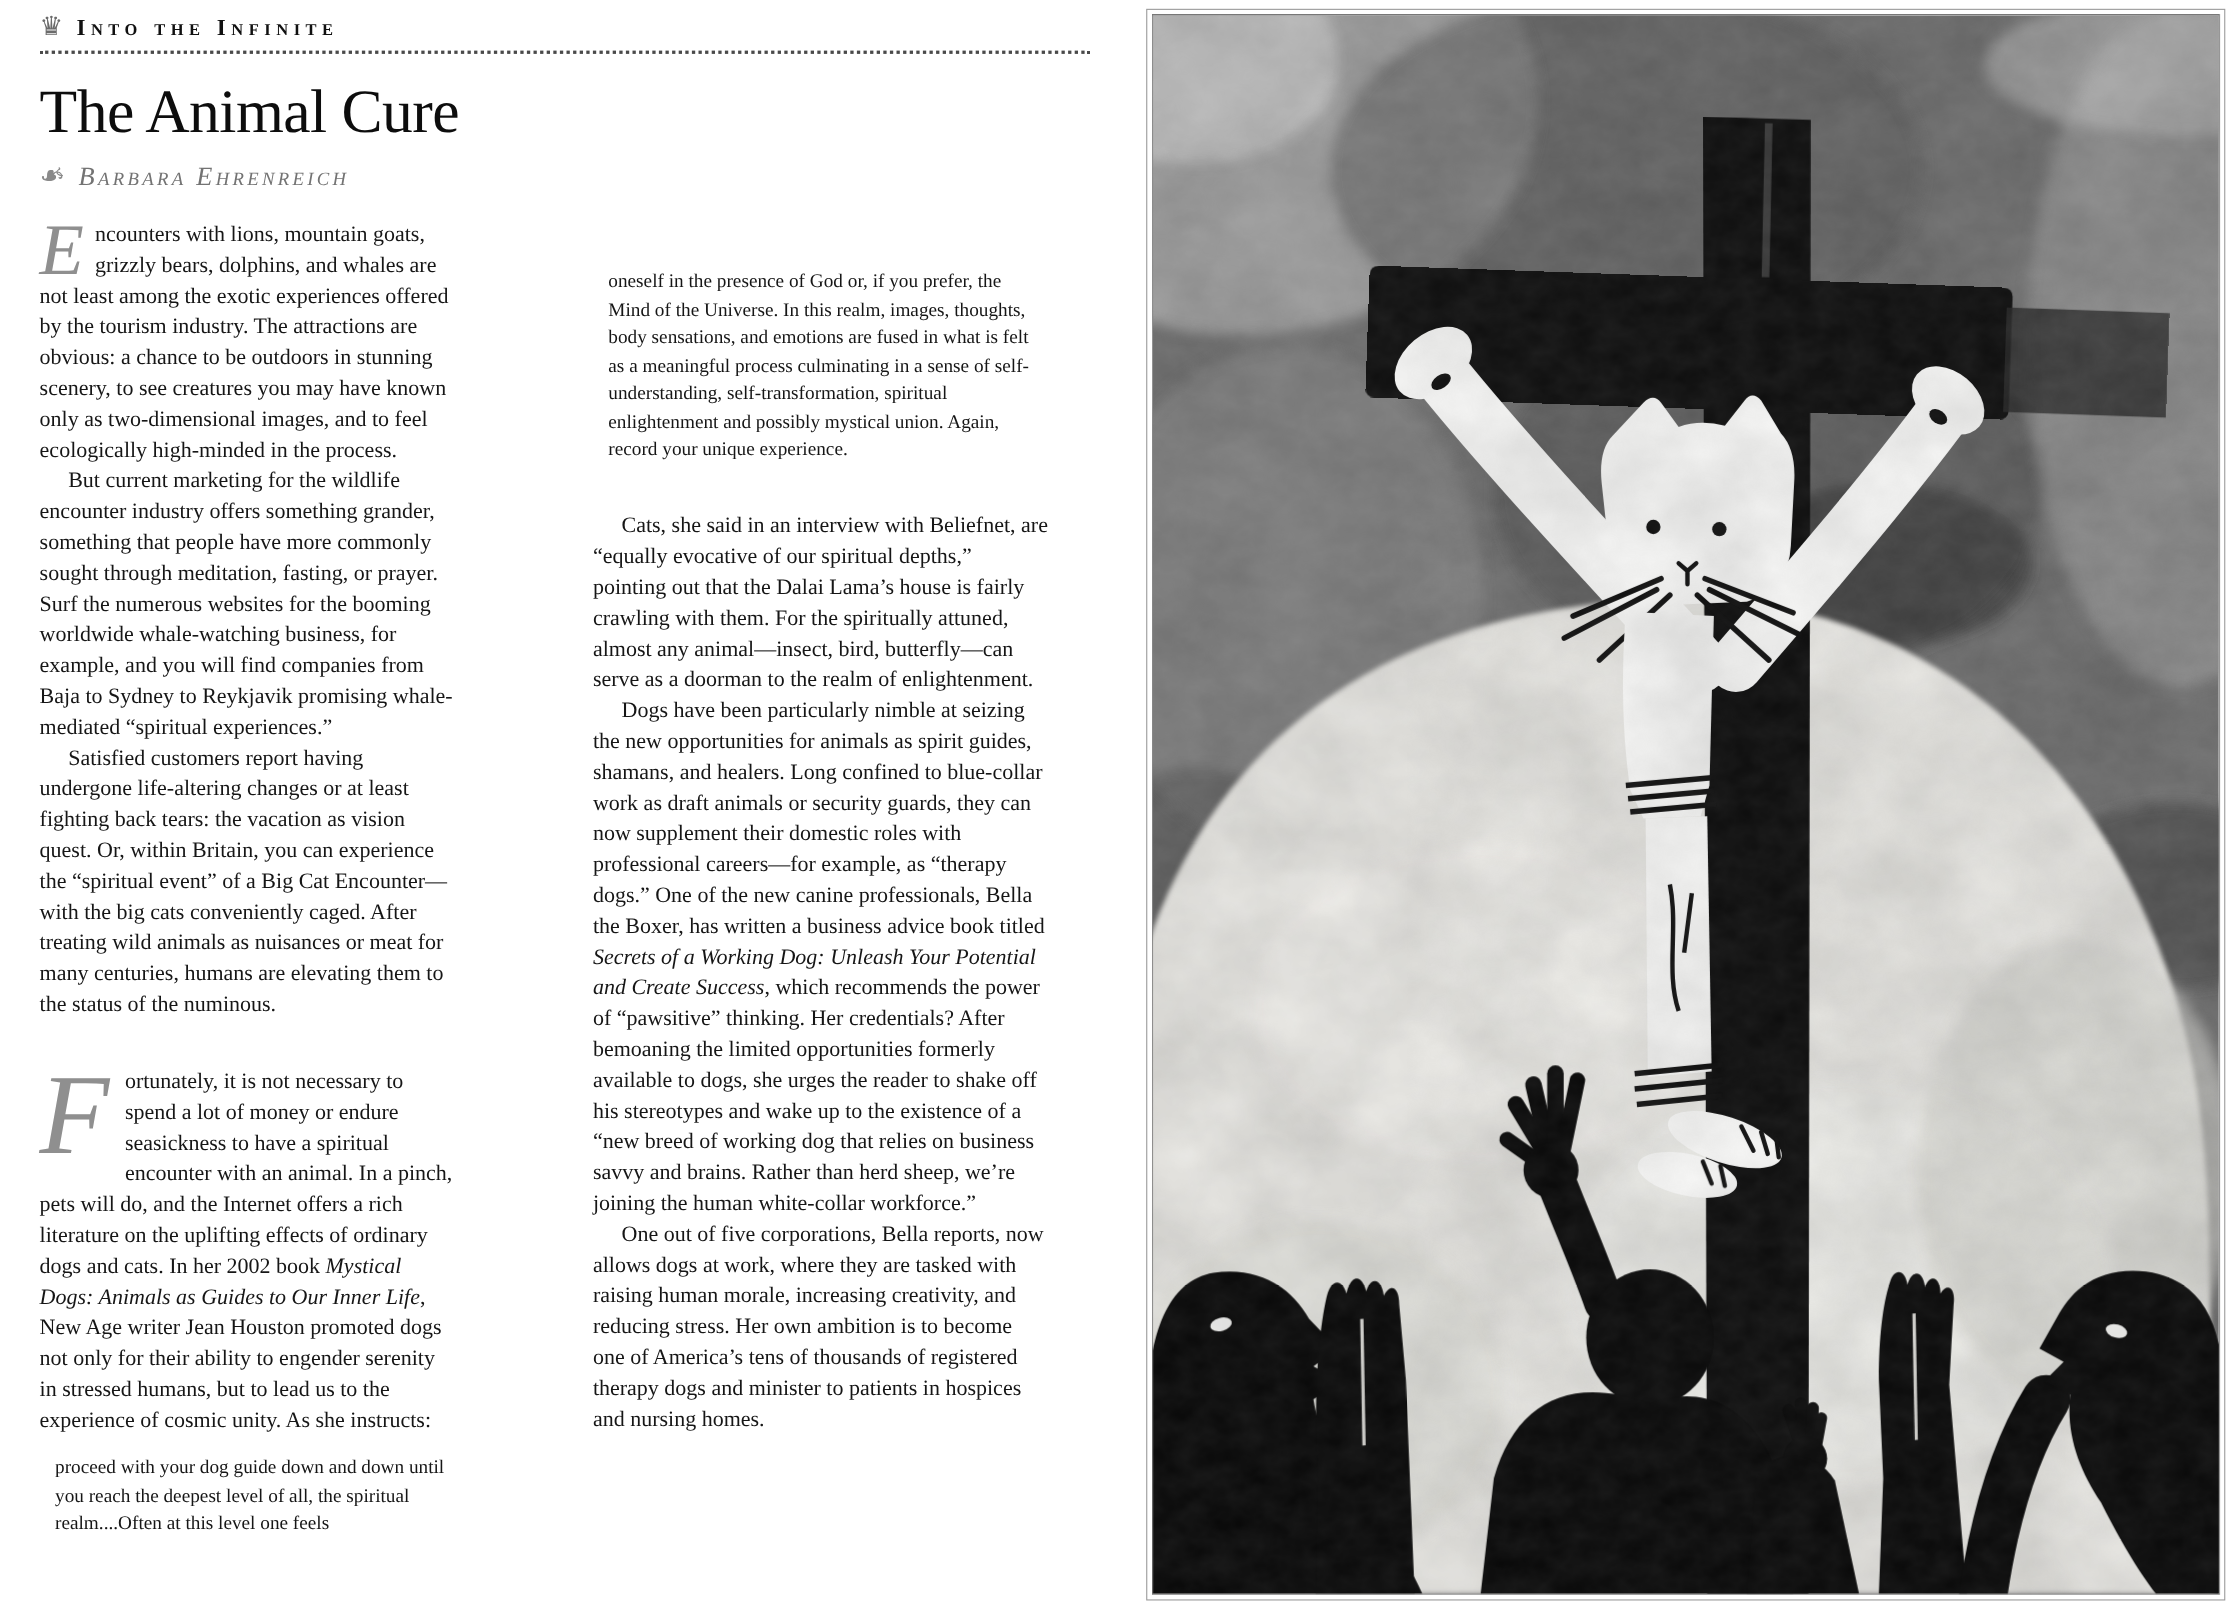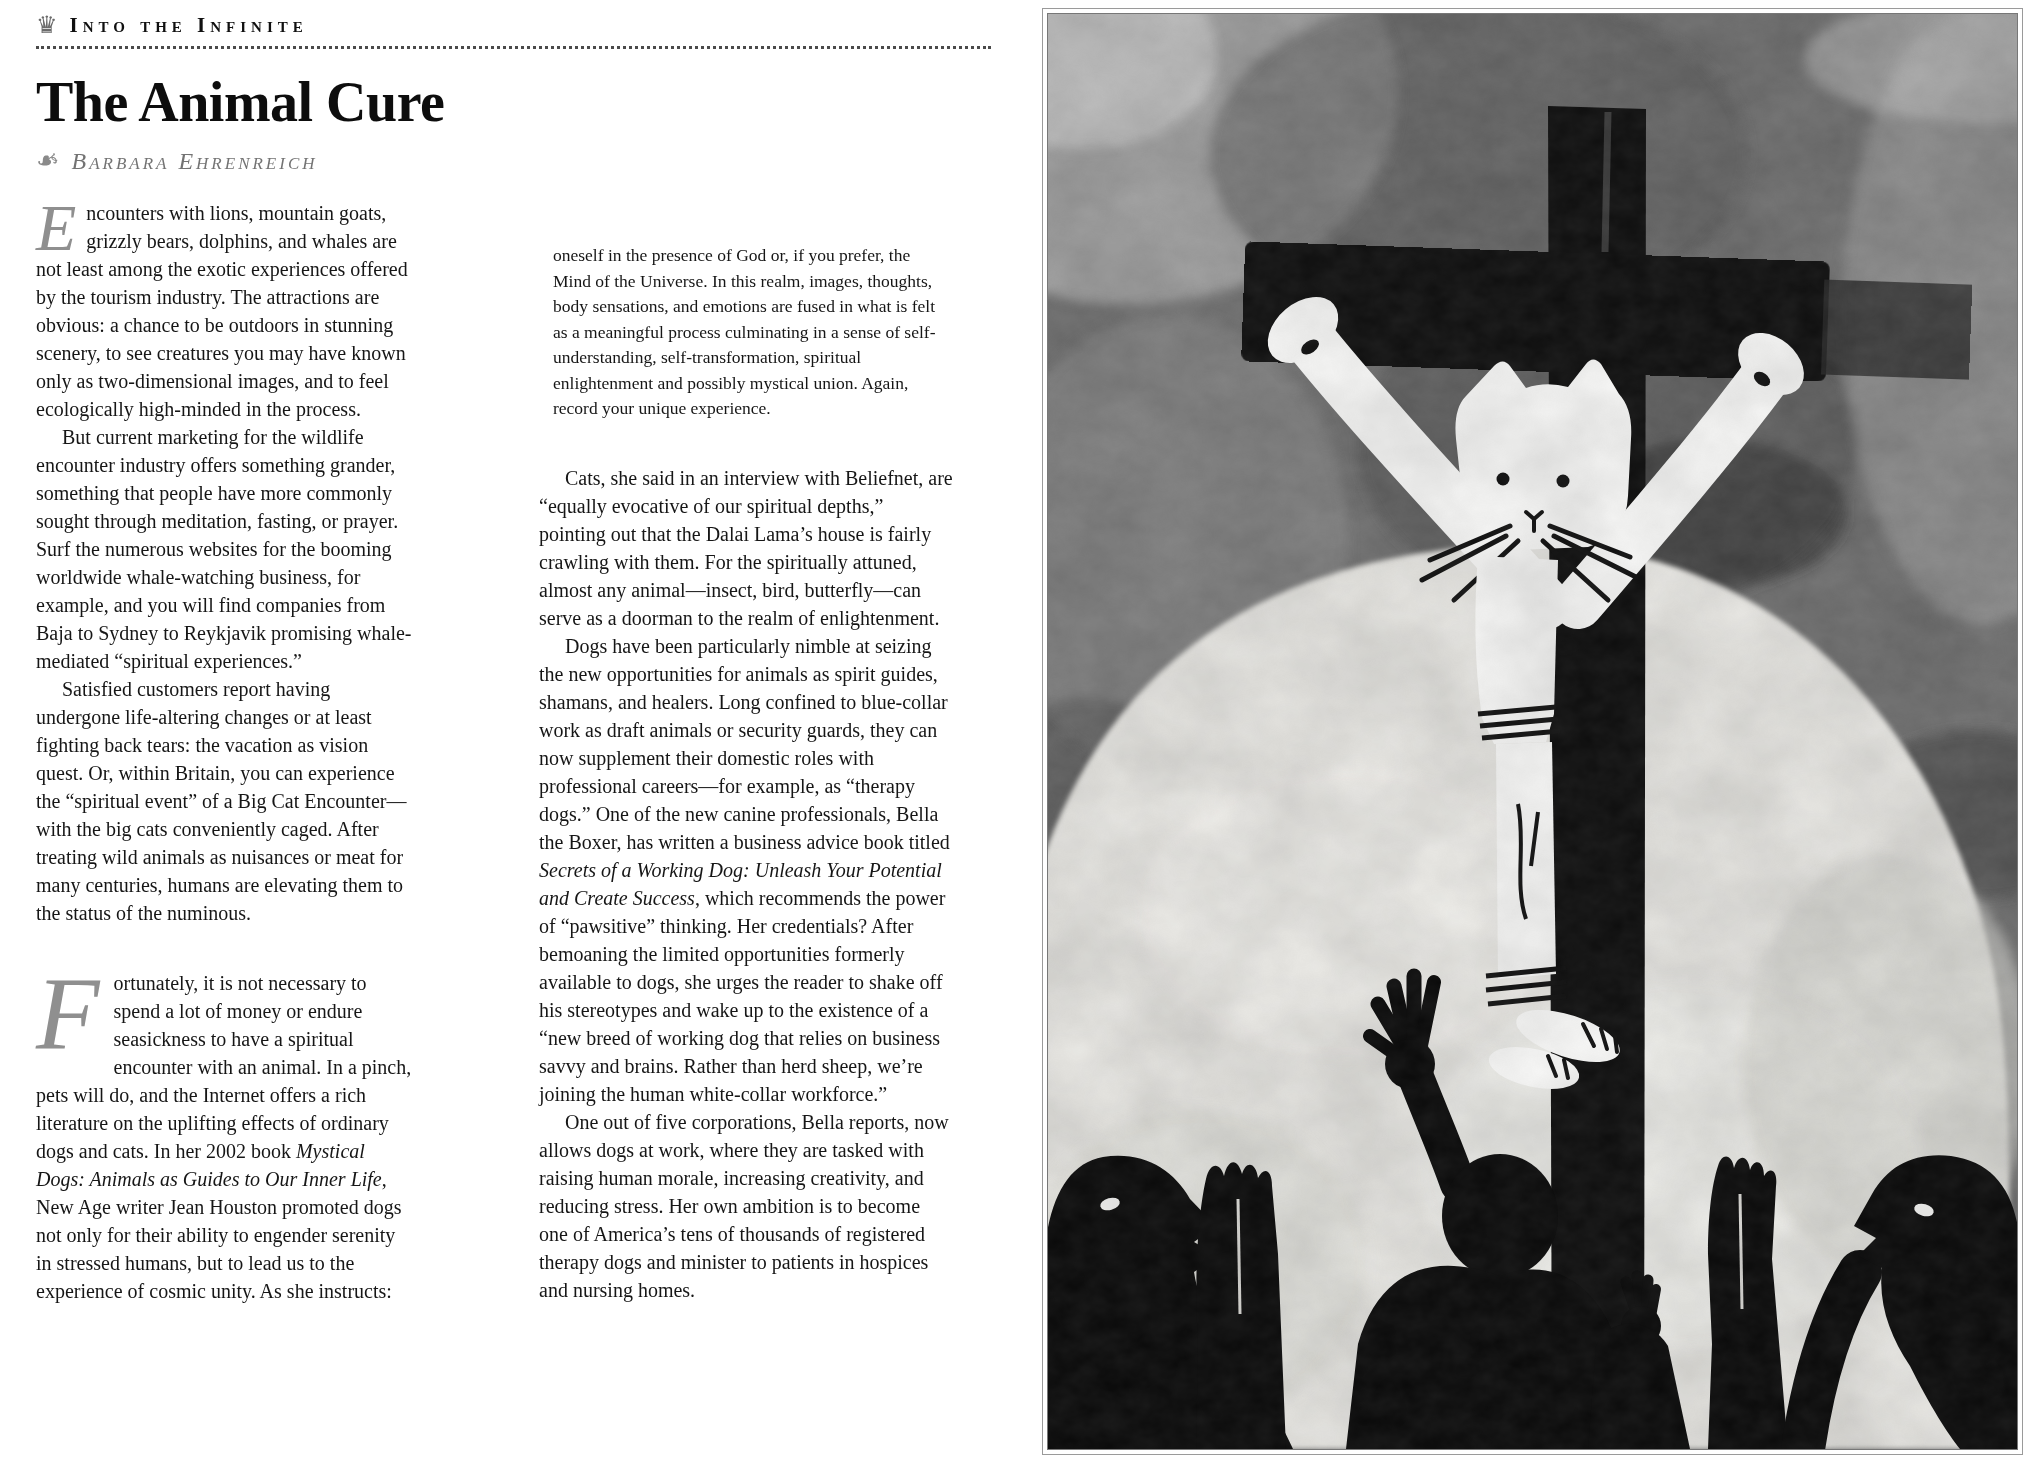--- a/index.html
+++ b/index.html
@@ -4,21 +4,21 @@
 <style>
   html,body{margin:0;padding:0;background:#ffffff;}
   .page{position:relative;width:2025px;height:1463px;background:#ffffff;overflow:hidden;
         font-family:"Liberation Serif",serif;color:#161616;}
   
   .content{position:absolute;left:36px;top:10px;width:960px;}
   .section-head{display:flex;align-items:center;gap:12px;height:30px;}
   .crown{font-size:24px;line-height:24px;color:#6b6b6b;}
   .section-title{font-variant:small-caps;font-weight:bold;font-size:21px;letter-spacing:5px;color:#101010;text-align:center;}
   .dotted-rule{margin-top:5px;width:955px;border-bottom:3px dotted #4a4a4a;height:1px;}
-  h1.article-title{margin:24px 0 0 0;font-size:56px;line-height:58px;font-weight:bold;
+  h1.article-title{margin:24px 0 0 0;font-size:56px;line-height:58px;font-weight:normal;
         letter-spacing:-0.5px;color:#0d0d0d;}
   .byline{margin-top:16px;display:flex;align-items:center;gap:12px;}
   .fleuron{font-size:28px;line-height:28px;color:#8a8a8a;transform:scaleX(-1) rotate(10deg);display:inline-block;}
   .author{font-variant:small-caps;font-size:24px;letter-spacing:3px;color:#737373;font-style:italic;}
   .columns{display:flex;margin-top:24px;}
   .col{text-align:left;}
   .col1{width:378px;}
   .col2{width:414px;margin-left:125px;padding-top:28px;font-family:Liberation Serif, serif;}
   .col p{margin:0;font-size:20px;line-height:28px;}
   .col p.indent{text-indent:26px;}
@@ -48,20 +48,21 @@
     <div class="byline">
       <span class="fleuron">❧</span>
       <span class="author">Barbara Ehrenreich</span>
     </div>
     <div class="columns">
       <div class="col col1" id="col1">
           <p class="body"><span class="dropcap">E</span><span>ncounters with lions, mountain goats, grizzly bears, dolphins, and whales are not least among the exotic experiences offered by the tourism industry. The attractions are obvious: a chance to be outdoors in stunning scenery, to see creatures you may have known only as two-dimensional images, and to feel ecologically high-minded in the process.</span></p>
           <p class="body indent"><span>But current marketing for the wildlife encounter industry offers something grander, something that people have more commonly sought through meditation, fasting, or prayer. Surf the numerous websites for the booming worldwide whale-watching business, for example, and you will find companies from Baja to Sydney to Reykjavik promising whale-mediated “spiritual experiences.”</span></p>
           <p class="body indent"><span>Satisfied customers report having undergone life-altering changes or at least fighting back tears: the vacation as vision quest. Or, within Britain, you can experience the “spiritual event” of a Big Cat Encounter—with the big cats conveniently caged. After treating wild animals as nuisances or meat for many centuries, humans are elevating them to the status of the numinous.</span></p>
           <p class="body space"><span class="dropcap tall">F</span><span>ortunately, it is not necessary to spend a lot of money or endure seasickness to have a spiritual encounter with an animal. In a pinch, pets will do, and the Internet offers a rich literature on the uplifting effects of ordinary dogs and cats. In her 2002 book </span><em>Mystical Dogs: Animals as Guides to Our Inner Life</em><span>, New Age writer Jean Houston promoted dogs not only for their ability to engender serenity in stressed humans, but to lead us to the experience of cosmic unity. As she instructs:</span></p>
+          <p class="quote"><span>proceed with your dog guide down and down until you reach the deepest level of all, the spiritual realm....Often at this level one feels</span></p>
         </div>
       <div class="col col2" id="col2">
           <p class="quote"><span>oneself in the presence of God or, if you prefer, the Mind of the Universe. In this realm, images, thoughts, body sensations, and emotions are fused in what is felt as a meaningful process culminating in a sense of self-understanding, self-transformation, spiritual enlightenment and possibly mystical union. Again, record your unique experience.</span></p>
           <p class="body indent space"><span>Cats, she said in an interview with Beliefnet, are “equally evocative of our spiritual depths,” pointing out that the Dalai Lama’s house is fairly crawling with them. For the spiritually attuned, almost any animal—insect, bird, butterfly—can serve as a doorman to the realm of enlightenment.</span></p>
           <p class="body indent"><span>Dogs have been particularly nimble at seizing the new opportunities for animals as spirit guides, shamans, and healers. Long confined to blue-collar work as draft animals or security guards, they can now supplement their domestic roles with professional careers—for example, as “therapy dogs.” One of the new canine professionals, Bella the Boxer, has written a business advice book titled </span><em>Secrets of a Working Dog: Unleash Your Potential and Create Success</em><span>, which recommends the power of “pawsitive” thinking. Her credentials? After bemoaning the limited opportunities formerly available to dogs, she urges the reader to shake off his stereotypes and wake up to the existence of a “new breed of working dog that relies on business savvy and brains. Rather than herd sheep, we’re joining the human white-collar workforce.”</span></p>
           <p class="body indent"><span>One out of five corporations, Bella reports, now allows dogs at work, where they are tasked with raising human morale, increasing creativity, and reducing stress. Her own ambition is to become one of America’s tens of thousands of registered therapy dogs and minister to patients in hospices and nursing homes.</span></p>
         </div>
     </div>
   </div>
 

